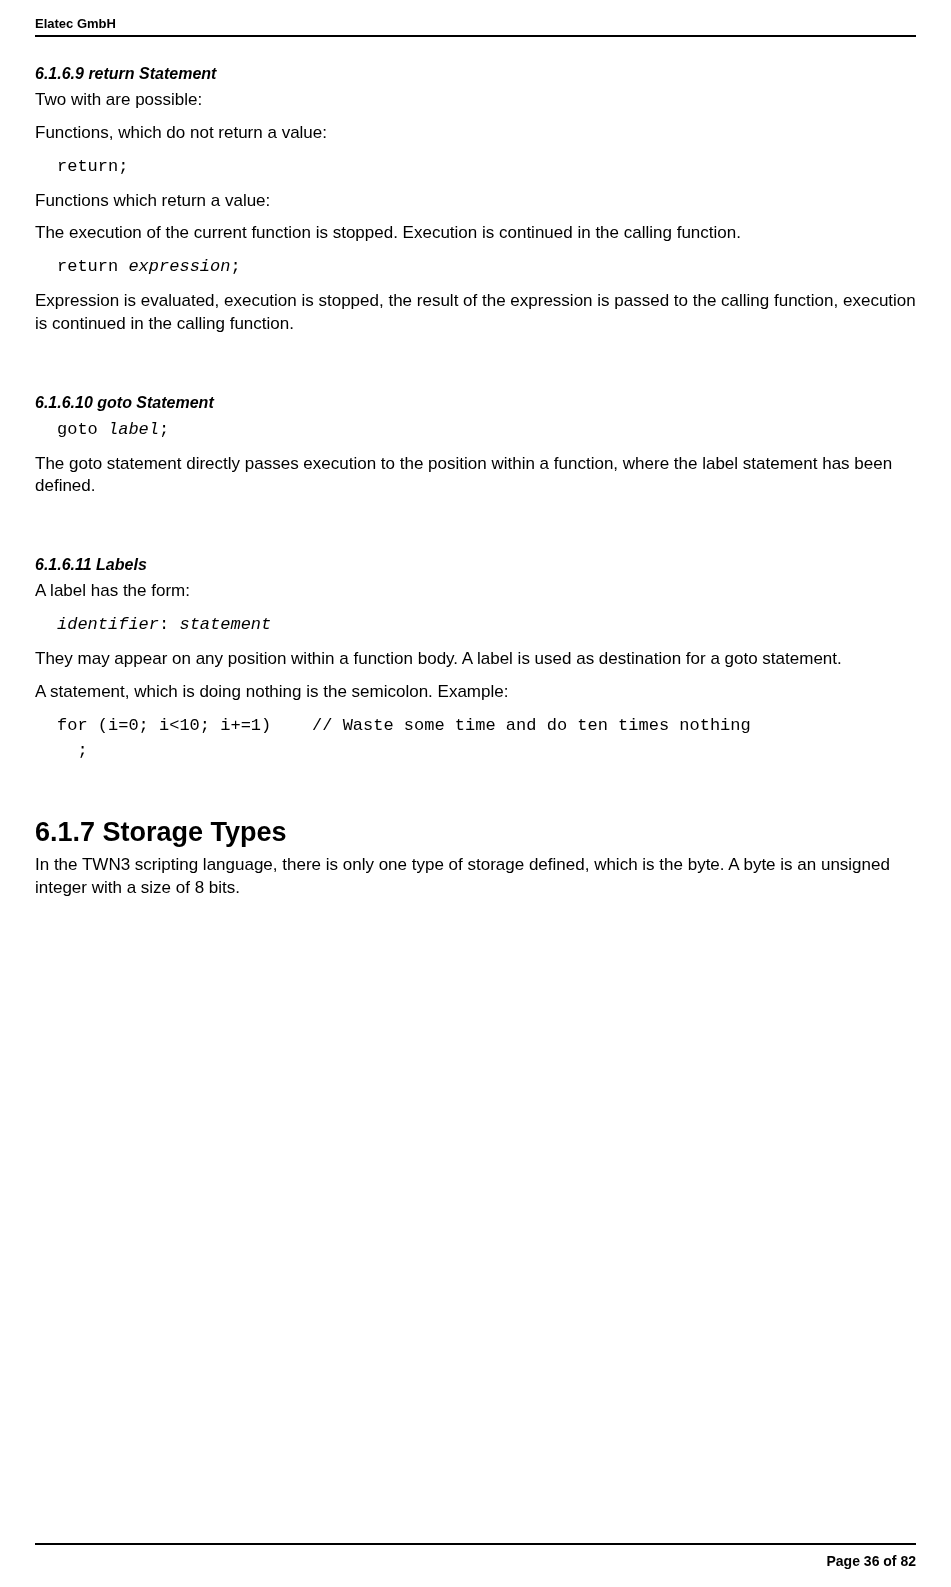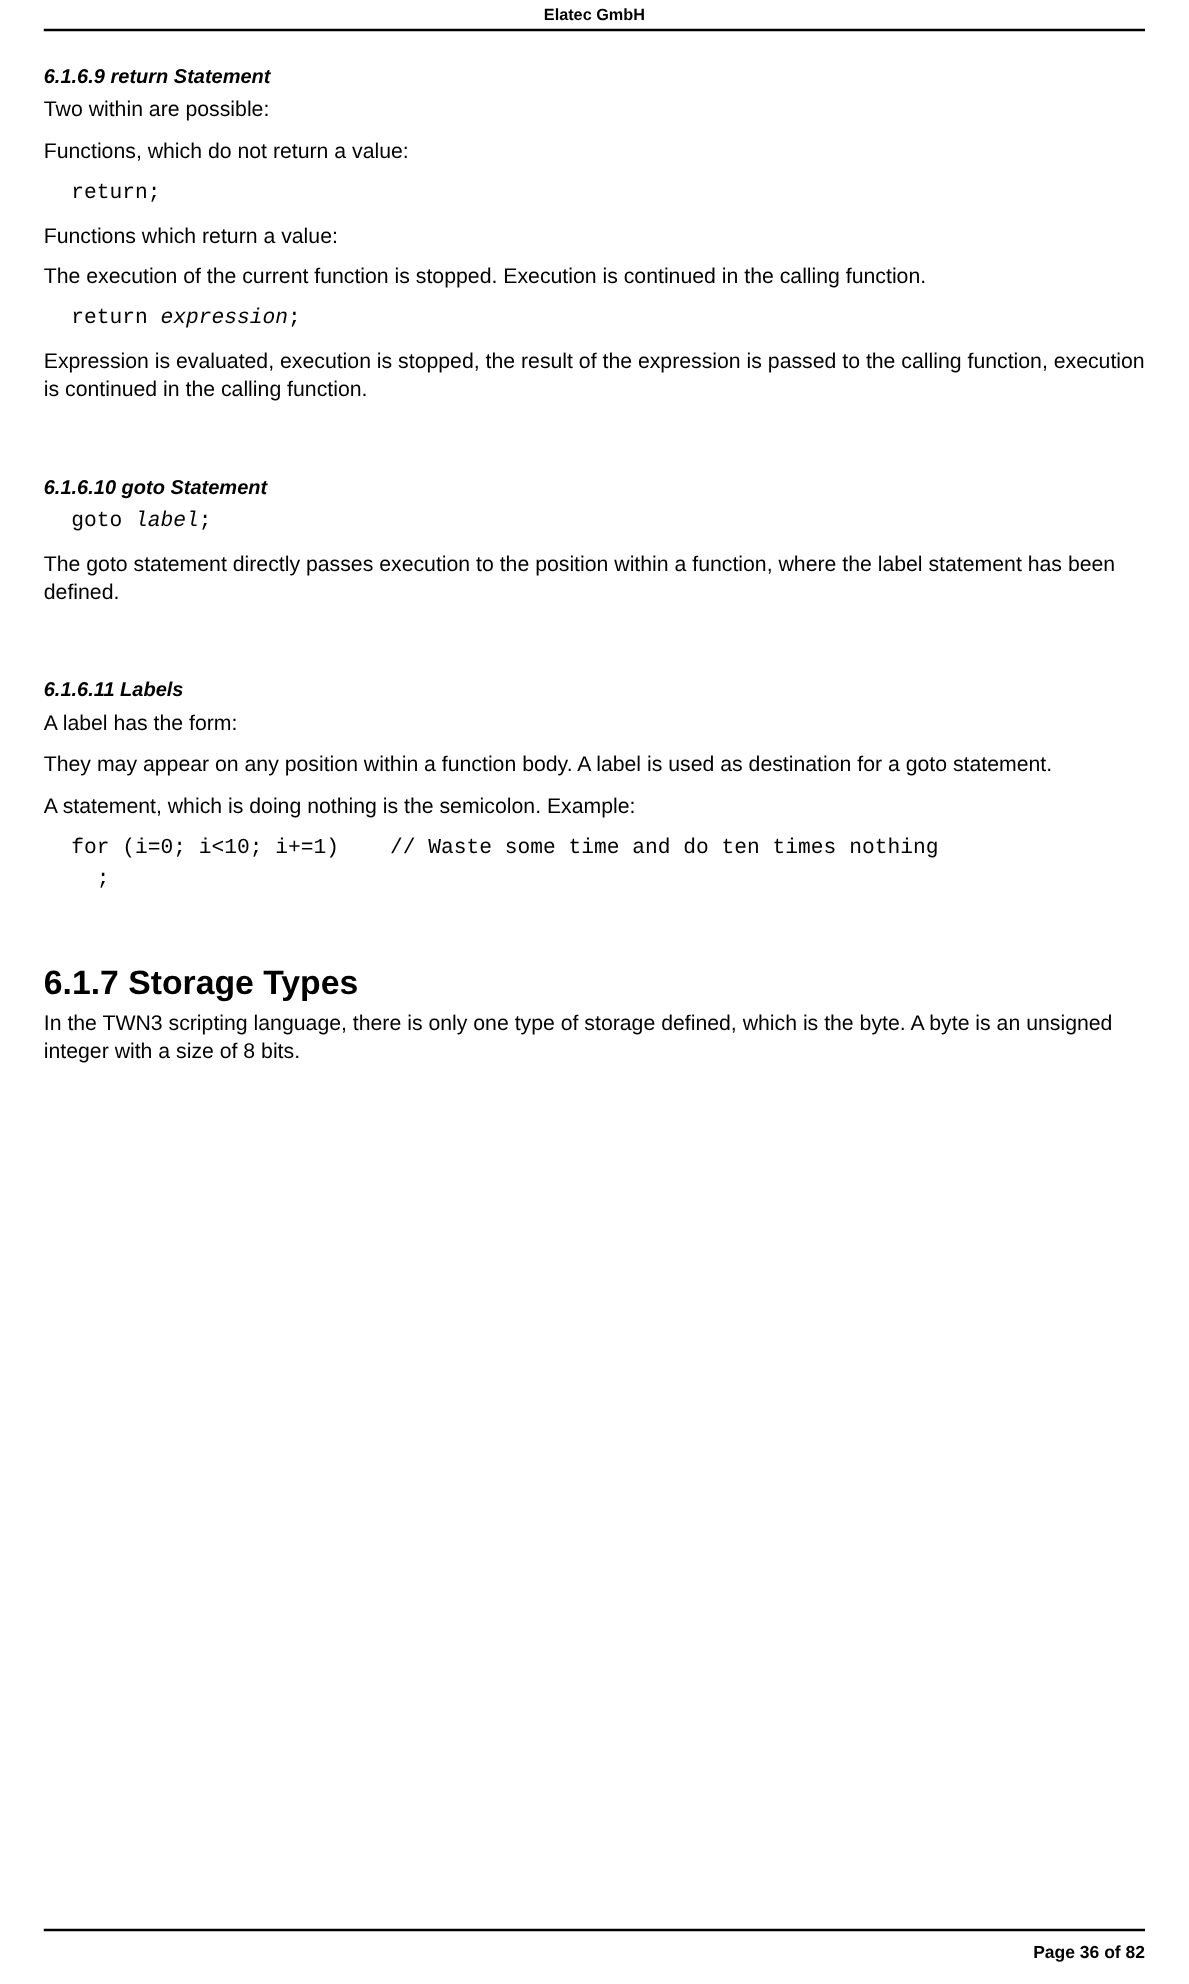--- a/index.html
+++ b/index.html
@@ -1,52 +1,53 @@
 <!DOCTYPE html>
 <html><head>
 <meta charset="utf-8">
 <style>
   * { margin: 0; padding: 0; box-sizing: border-box; }
   html, body { width: 951px; background: #fff; font-family: Arial, Helvetica, sans-serif; color: #000; }
   .page { width: 951px; height: 1587px; position: relative; padding: 0 35px; }
-  .header { text-align: center; font-size: 13px; font-weight: bold; padding-top: 4px; padding-bottom: 4px; }
+  .header { text-align: left; font-size: 13px; font-weight: bold; padding-top: 16px; padding-bottom: 4px; }
   .hr-top { border: none; border-top: 2px solid #000; margin-bottom: 28px; }
   .hr-bottom { border: none; border-top: 2px solid #000; position: absolute; left: 35px; right: 35px; bottom: 42px; }
   .footer { position: absolute; right: 35px; bottom: 18px; font-size: 14px; font-weight: bold; }
   .h3 { font-size: 16px; font-weight: bold; font-style: italic; margin-bottom: 6px; }
   .h2 { font-size: 27px; font-weight: bold; margin-bottom: 6px; }
   .p { font-size: 17px; line-height: 1.35; margin-bottom: 10px; }
   .code { font-family: "Courier New", monospace; font-size: 17px; margin: 4px 0 10px 22px; white-space: pre; line-height: 1.45; }
   .code .italic { font-style: italic; }
   .section-gap { margin-top: 58px; }
   .section-gap-lg { margin-top: 54px; }
 </style>
 </head>
 <body>
 
 <div class="page">
 
   <div class="header">Elatec GmbH</div>
   <hr class="hr-top">
 
   <div class="h3">6.1.6.9  return Statement</div>
-  <div class="p">Two within are possible:</div>
+  <div class="p">Two with are possible:</div>
   <div class="p">Functions, which do not return a value:</div>
   <div class="code"><span>return</span><span>;</span></div>
   <div class="p">Functions which return a value:</div>
   <div class="p">The execution of the current function is stopped. Execution is continued in the calling function.</div>
   <div class="code"><span>return </span><span class="italic">expression</span><span>;</span></div>
   <div class="p">Expression is evaluated, execution is stopped, the result of the expression is passed to the calling function, execution is continued in the calling function.</div>
 
   <div class="h3 section-gap">6.1.6.10  goto Statement</div>
   <div class="code"><span>goto </span><span class="italic">label</span><span>;</span></div>
   <div class="p">The goto statement directly passes execution to the position within a function, where the label statement has been defined.</div>
 
   <div class="h3 section-gap">6.1.6.11  Labels</div>
   <div class="p">A label has the form:</div>
+  <div class="code"><span class="italic">identifier</span><span>: </span><span class="italic">statement</span></div>
   <div class="p">They may appear on any position within a function body. A label is used as destination for a goto statement.</div>
 
   <div class="p">A statement, which is doing nothing is the semicolon. Example:</div>
   <div class="code">for (i=0; i&lt;10; i+=1)    // Waste some time and do ten times nothing
   ;</div>
 
   <div class="h2 section-gap-lg">6.1.7  Storage Types</div>
   <div class="p">In the TWN3 scripting language, there is only one type of storage defined, which is the byte. A byte is an unsigned integer with a size of 8 bits.</div>
 
   <hr class="hr-bottom">

